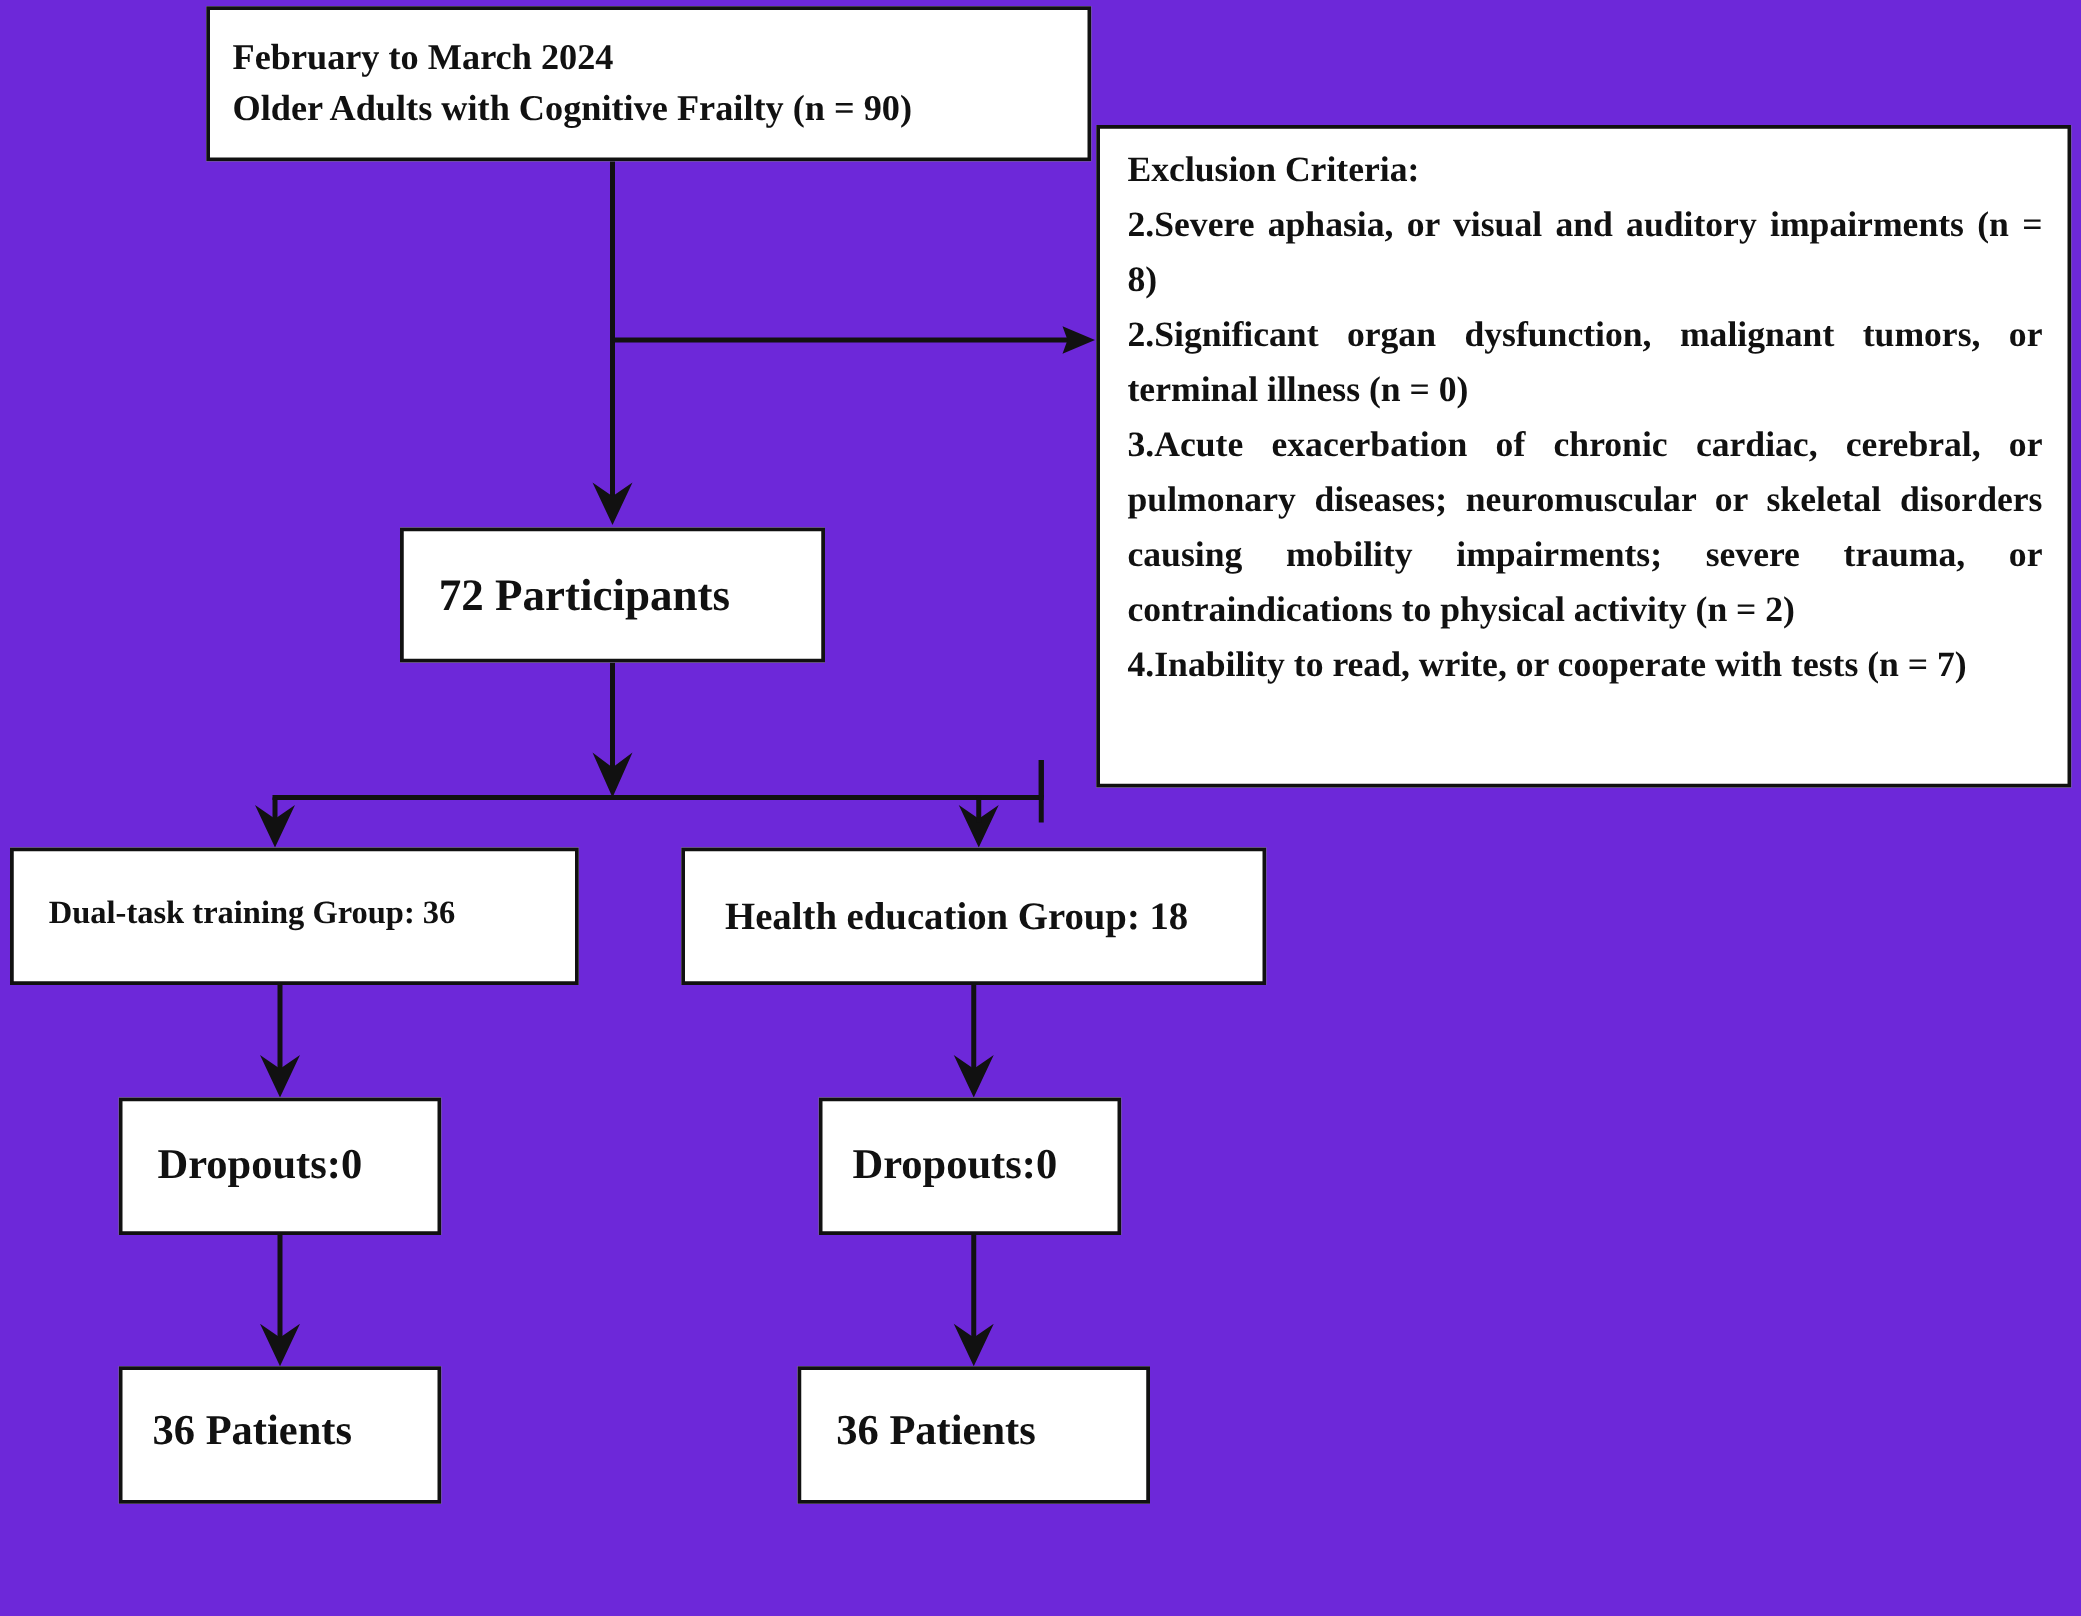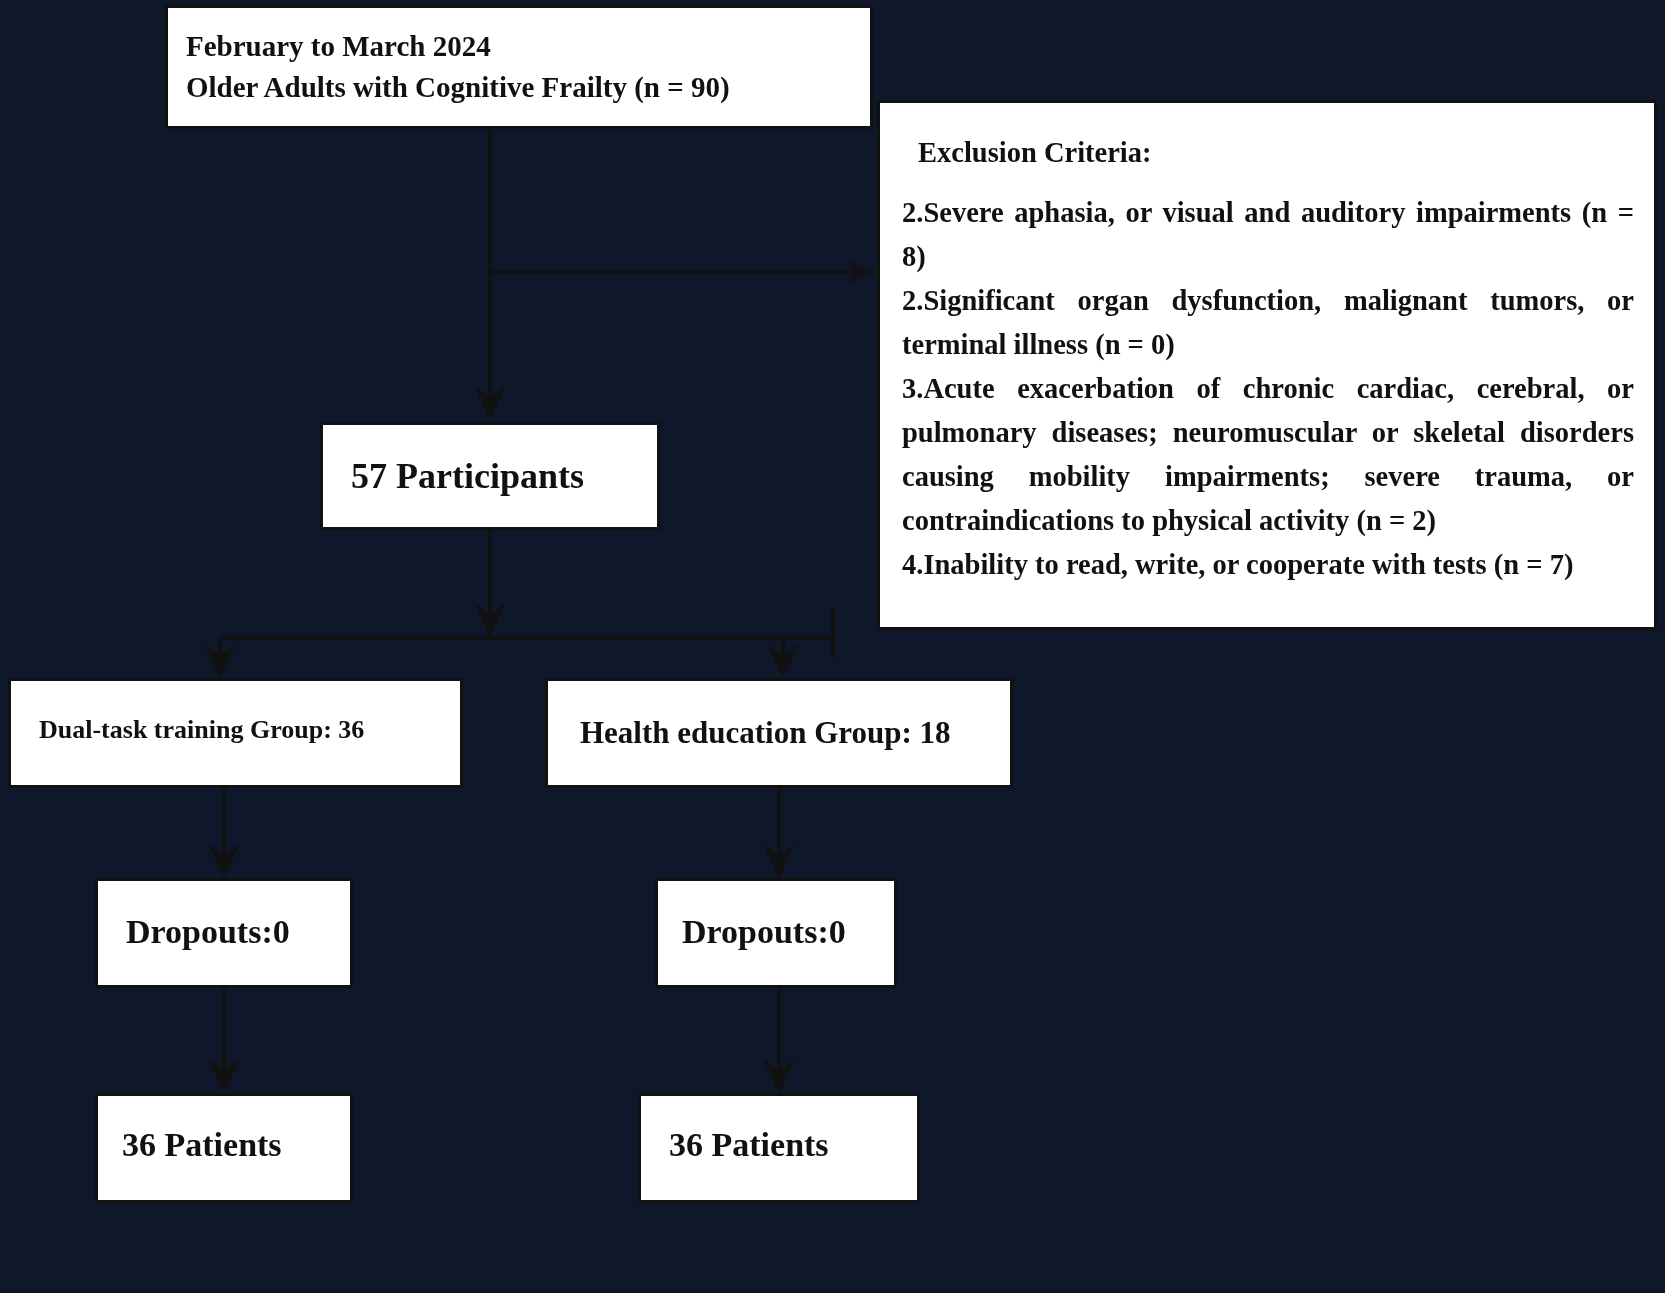--- a/index.html
+++ b/index.html
@@ -4,21 +4,21 @@
 <style>
   html, body {
     margin: 0;
     padding: 0;
     background: #ffffff;
   }
   #page {
     position: relative;
     width: 1665px;
     height: 1293px;
-    background: #0f172a;
+    background: #6d28d9;
     font-family: "Liberation Serif", "DejaVu Serif", serif;
     overflow: hidden;
   }
   .box {
     position: absolute;
     box-sizing: border-box;
     border: 3px solid #111111;
     background: #ffffff;
   }
   .box-label {
@@ -57,21 +57,21 @@
     font-weight: bold;
     color: #111111;
   }
   #exclusion-text .crit {
     text-align: justify;
     text-align-last: left;
     margin: 0;
   }
   #exclusion-text .head {
     text-align: left;
-    margin: 16px;
+    margin: 0;
   }
   
   #participants-box {
     left: 320px;
     top: 422px;
     width: 340px;
     height: 108px;
   }
   #participants-box .box-label {
     position: absolute;
@@ -221,21 +221,21 @@
     <div id="exclusion-text">
       <p class="head">Exclusion Criteria:</p>
       <p class="crit">2.Severe aphasia, or visual and auditory impairments (n = 8)</p>
       <p class="crit">2.Significant organ dysfunction, malignant tumors, or terminal illness (n = 0)</p>
       <p class="crit">3.Acute exacerbation of chronic cardiac, cerebral, or pulmonary diseases; neuromuscular or skeletal disorders causing mobility impairments; severe trauma, or contraindications to physical activity (n = 2)</p>
       <p class="crit">4.Inability to read, write, or cooperate with tests (n = 7)</p>
     </div>
   </div>
 
   <div class="box" id="participants-box">
-    <div class="box-label">57 Participants</div>
+    <div class="box-label">72 Participants</div>
   </div>
 
   <div class="box" id="group-left-box">
     <div class="box-label">Dual-task training Group: 36</div>
   </div>
   <div class="box" id="group-right-box">
     <div class="box-label">Health education Group: 18</div>
   </div>
 
   <div class="box" id="dropouts-left-box">

